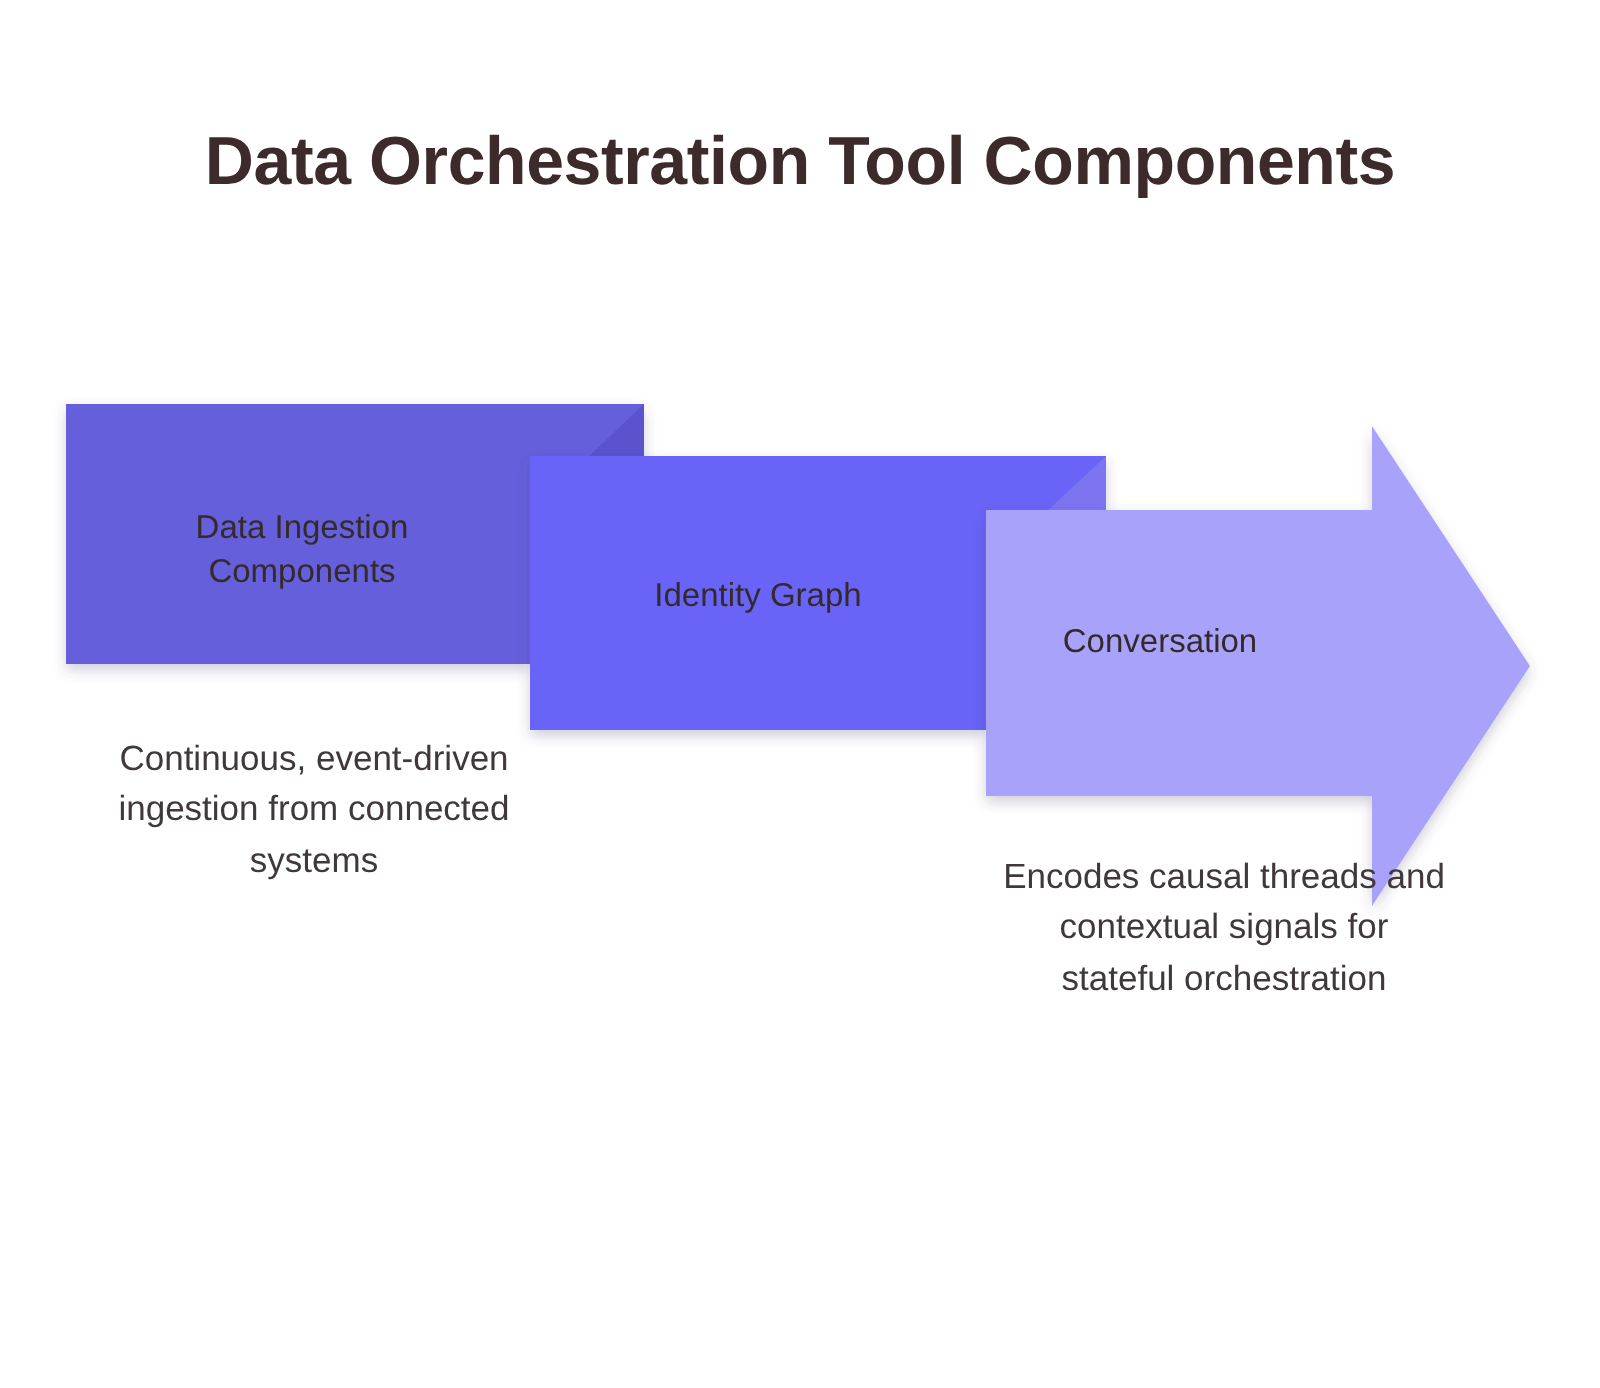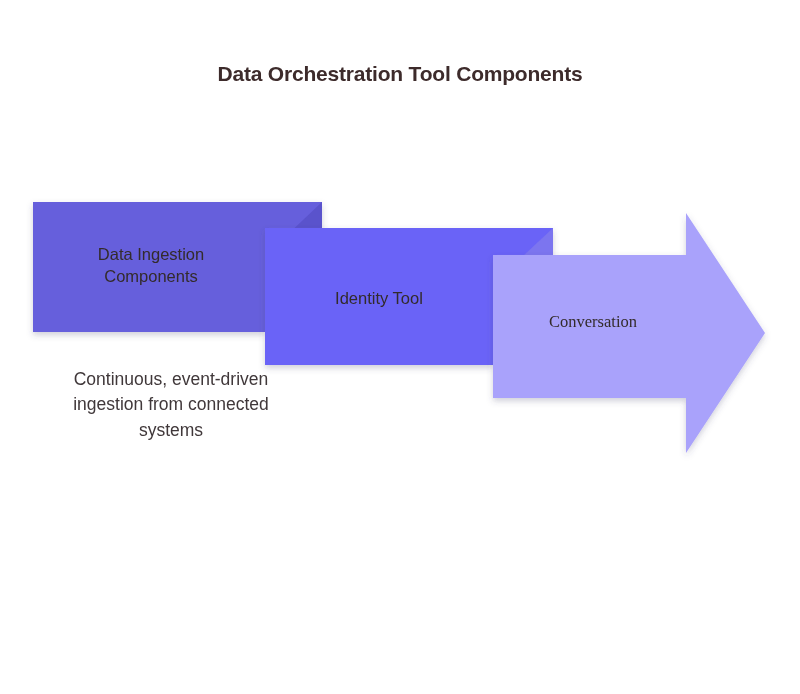--- a/index.html
+++ b/index.html
@@ -23,21 +23,21 @@
     background: #ffffff;
   }
 
   
   .title {
     position: absolute;
     left: 0;
     top: 62px;
     width: 800px;
     text-align: center;
-    font-size: 21px;
+    font-size: 34px;
     font-weight: bold;
     color: #3d2b2b;
     letter-spacing: -0.2px;
     line-height: 1.15;
     font-family: "Liberation Sans", sans-serif;
   }
 
   
   .stage-svg {
     position: absolute;
@@ -58,34 +58,34 @@
     line-height: 1.32;
     font-family: "Liberation Sans", sans-serif;
     pointer-events: none;
   }
   .block-label sup {
     font-size: 9.5px;
     vertical-align: super;
     line-height: 0;
   }
 
-  #label-1 { left: 33px;  top: 244px; width: 236px; }
+  #label-1 { left: 33px;  top: 254px; width: 236px; }
   #label-2 { left: 265px; top: 288px; width: 228px; }
-  #label-3 { left: 484px; top: 311px; width: 218px; font-family: Liberation Serif, serif; }
+  #label-3 { left: 471px; top: 311px; width: 218px; }
 
   
   .caption {
     position: absolute;
     text-align: center;
     color: #40383a;
     font-size: 17.5px;
     line-height: 1.45;
     font-family: "Liberation Sans", sans-serif;
   }
-  #caption-1 { left: 62px;  top: 367px; width: 218px; }
+  #caption-1 { left: 48px;  top: 367px; width: 218px; }
   #caption-2 { left: 271px; top: 396px; width: 222px; }
   #caption-3 { left: 501px; top: 426px; width: 222px; }
 </style>
 </head>
 <body>
 
 <div id="infographic">
 
   <div class="title">Data Orchestration Tool Components</div>
 
@@ -113,24 +113,25 @@
       <polygon points="493,255 686,255 686,213 765,333 686,453 686,398 493,398" fill="#a9a2fb"></polygon>
     </g>
   </svg>
 
   <div class="block-label" id="label-1">
     <div>Data Ingestion</div>
     <div>Components</div>
   </div>
 
   <div class="block-label" id="label-2">
-    <div>Identity Tool</div>
+    <div>Identity Graph</div>
   </div>
 
   <div class="block-label" id="label-3">
     <div>Conversation</div>
   </div>
 
   <div class="caption" id="caption-1">Continuous, event-driven ingestion from connected systems</div>
 
 
+  <div class="caption" id="caption-3">Encodes causal threads and contextual signals for stateful orchestration</div>
 
 </div>
 
 </body></html>

